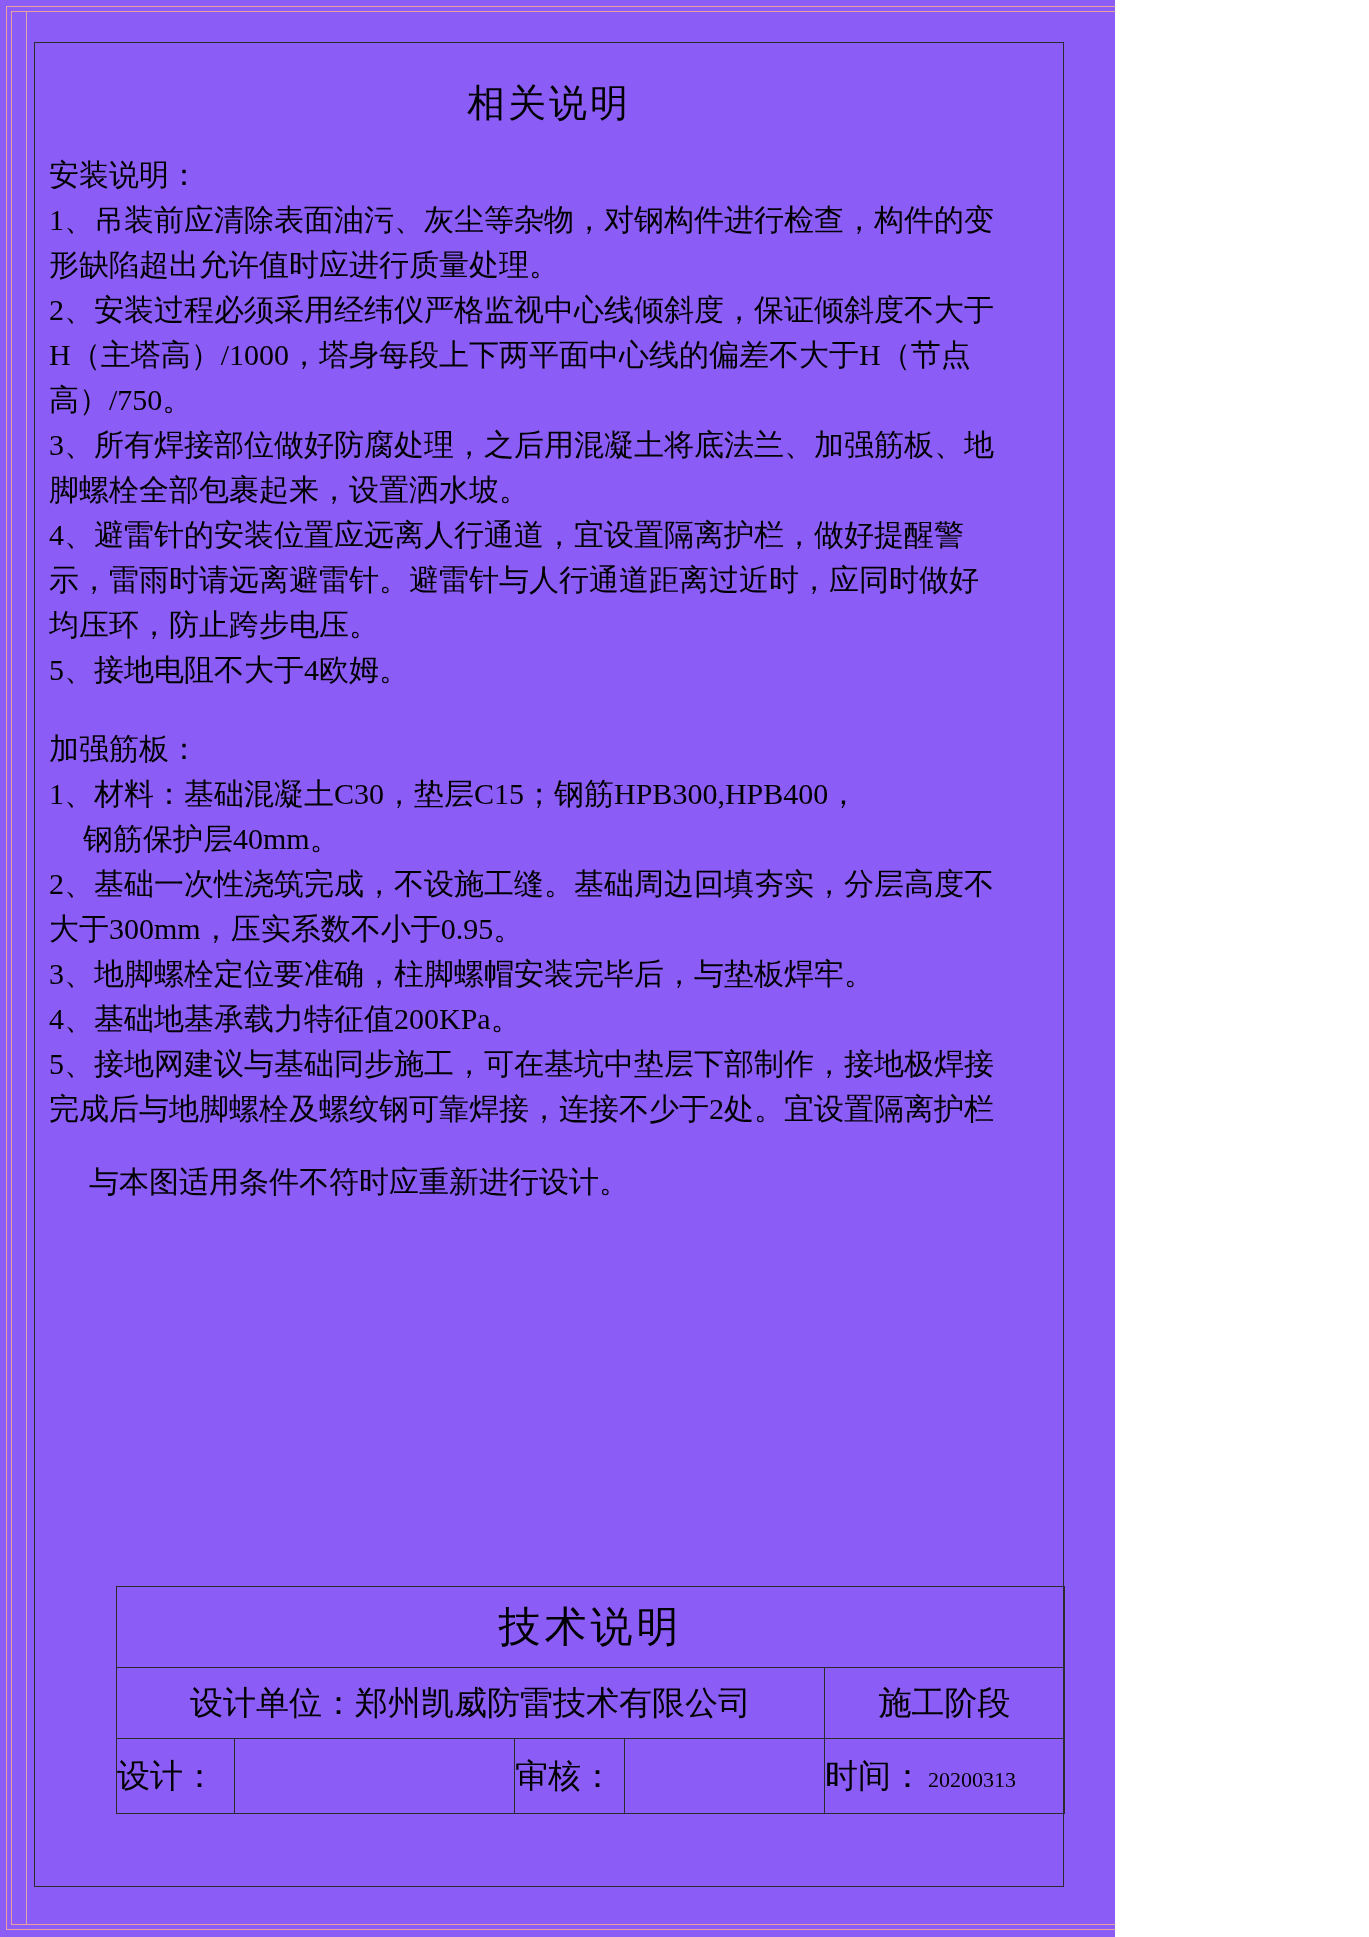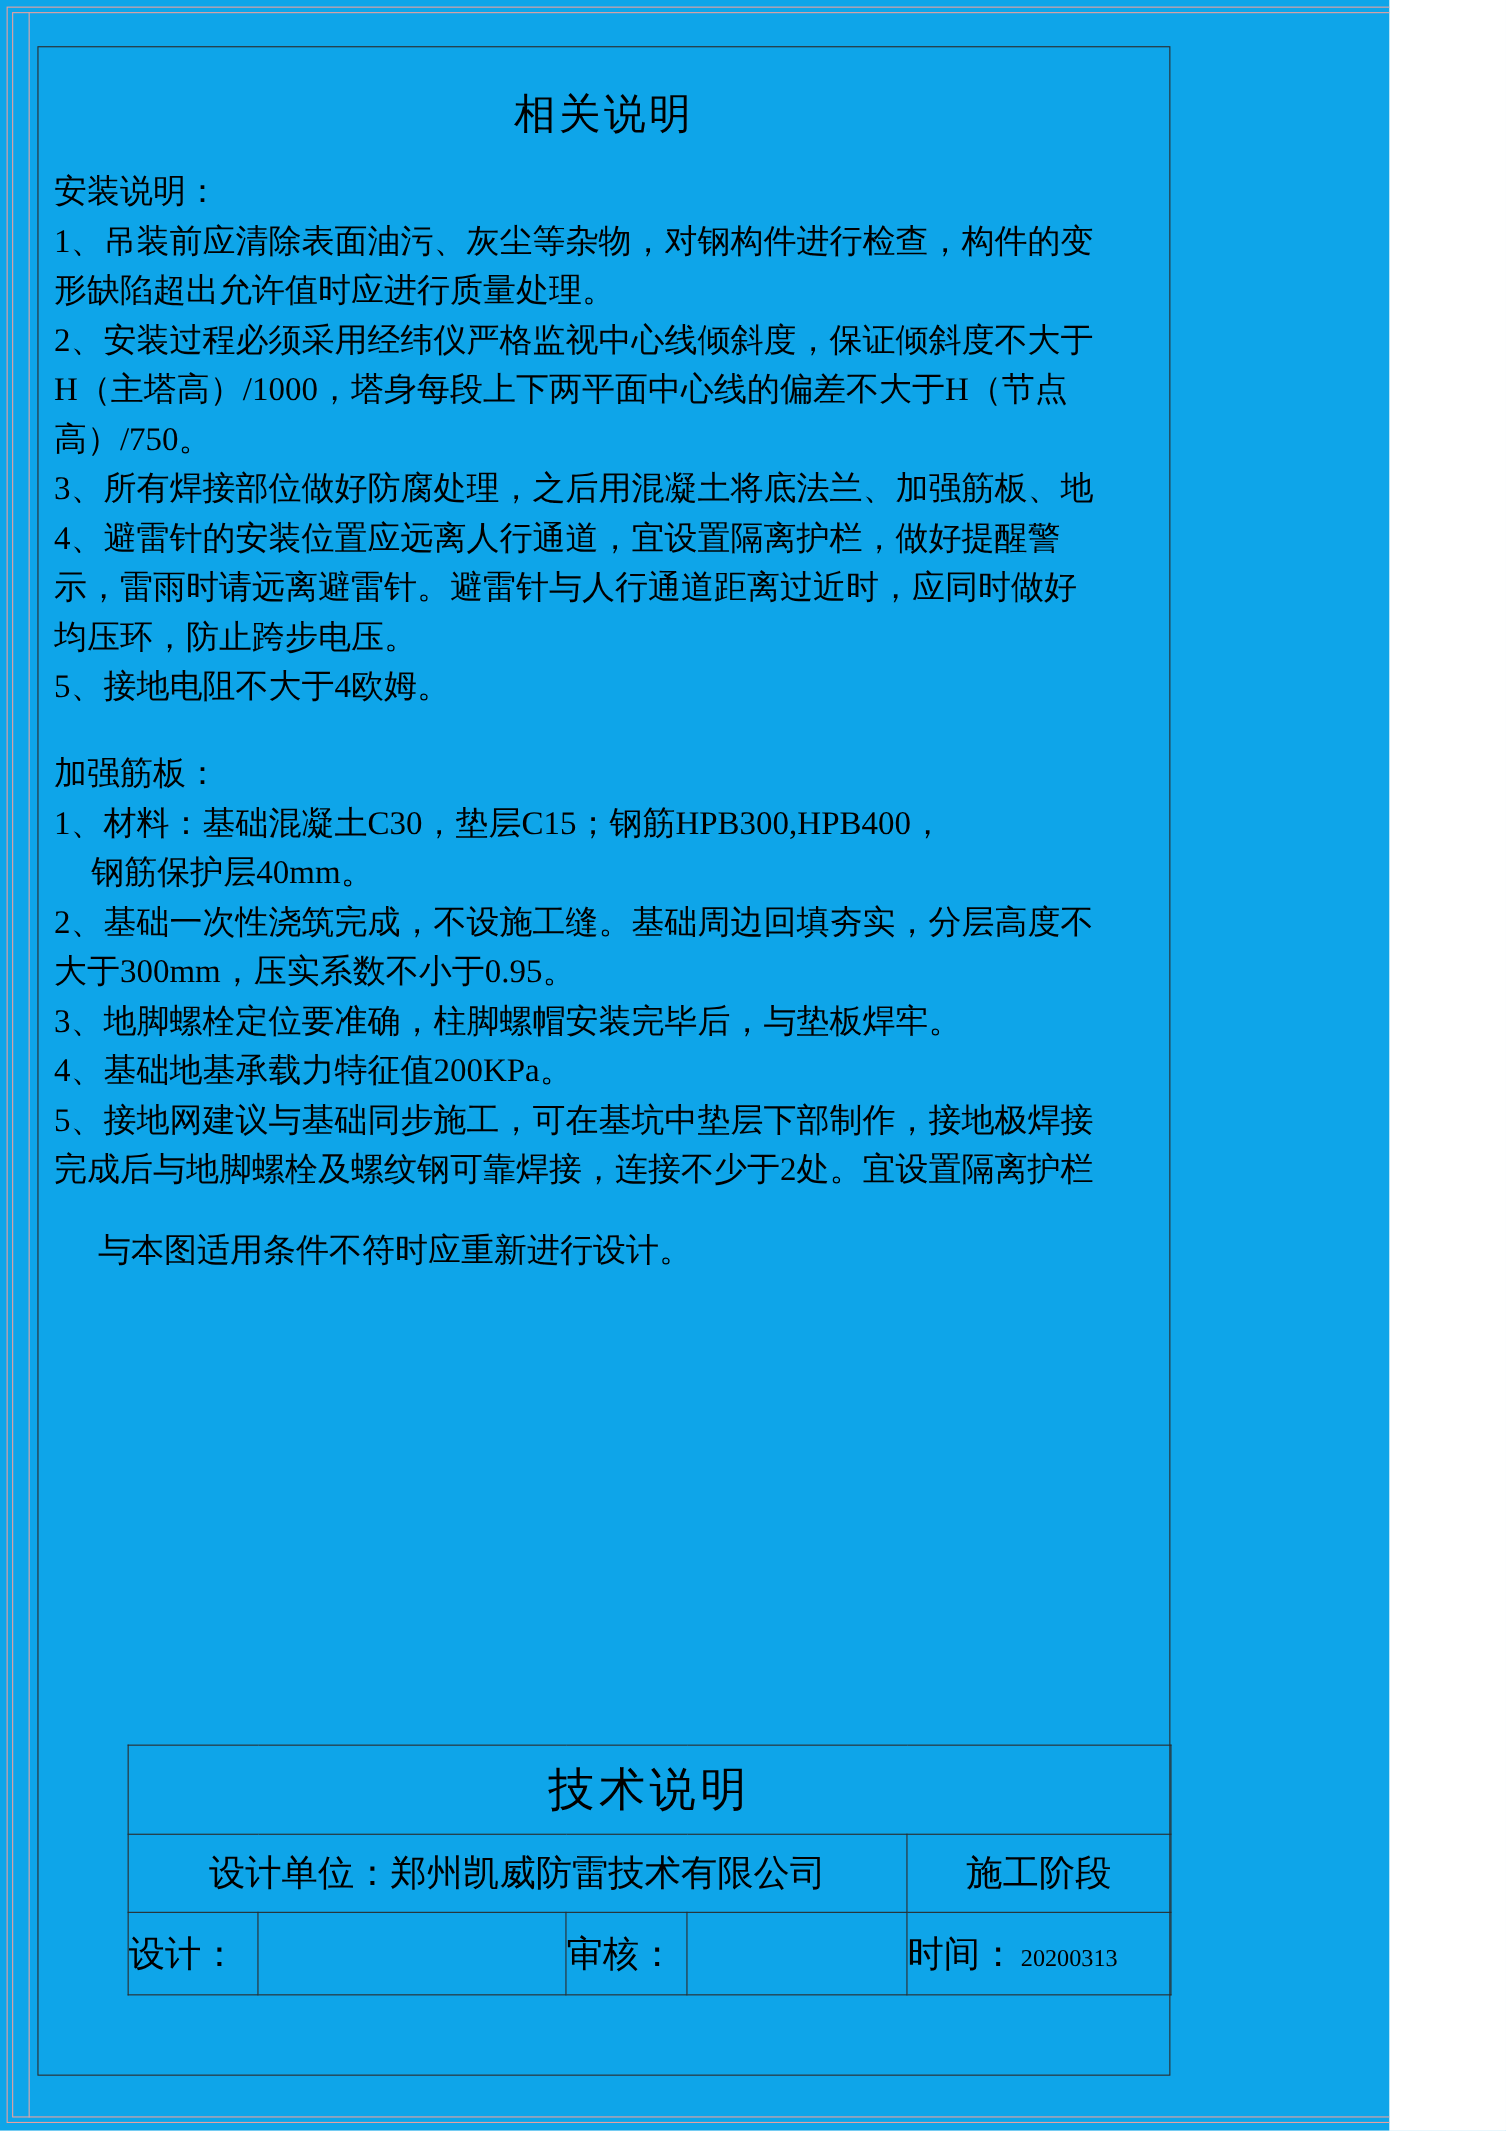--- a/index.html
+++ b/index.html
@@ -2,23 +2,23 @@
 <html><head>
 <meta charset="utf-8">
 <style>
   html, body {
     margin: 0;
     padding: 0;
     background: #ffffff;
   }
   .page {
     position: relative;
-    width: 1263px;
+    width: 1115px;
     height: 1937px;
-    background: #0ea5e9;
+    background: #8b5cf6;
     font-family: "Liberation Serif", "DejaVu Serif", serif;
     overflow: hidden;
   }
 
   
   .red-frame-outer {
     position: absolute;
     left: 6px;
     top: 6px;
     width: 1356px;
@@ -159,20 +159,21 @@
 
   <div class="body-block">
 
     <div class="sec-heading">安装说明：</div>
     <div class="line">1、吊装前应清除表面油污、灰尘等杂物，对钢构件进行检查，构件的变</div>
     <div class="line">形缺陷超出允许值时应进行质量处理。</div>
     <div class="line">2、安装过程必须采用经纬仪严格监视中心线倾斜度，保证倾斜度不大于</div>
     <div class="line">H（主塔高）/1000，塔身每段上下两平面中心线的偏差不大于H（节点</div>
     <div class="line">高）/750。</div>
     <div class="line">3、所有焊接部位做好防腐处理，之后用混凝土将底法兰、加强筋板、地</div>
+    <div class="line">脚螺栓全部包裹起来，设置洒水坡。</div>
     <div class="line">4、避雷针的安装位置应远离人行通道，宜设置隔离护栏，做好提醒警</div>
     <div class="line">示，雷雨时请远离避雷针。避雷针与人行通道距离过近时，应同时做好</div>
     <div class="line">均压环，防止跨步电压。</div>
     <div class="line">5、接地电阻不大于4欧姆。</div>
 
     <div class="gap"></div>
 
     <div class="sec-heading">加强筋板：</div>
     <div class="line">1、材料：基础混凝土C30，垫层C15；钢筋HPB300,HPB400，</div>
     <div class="line indent1">钢筋保护层40mm。</div>

